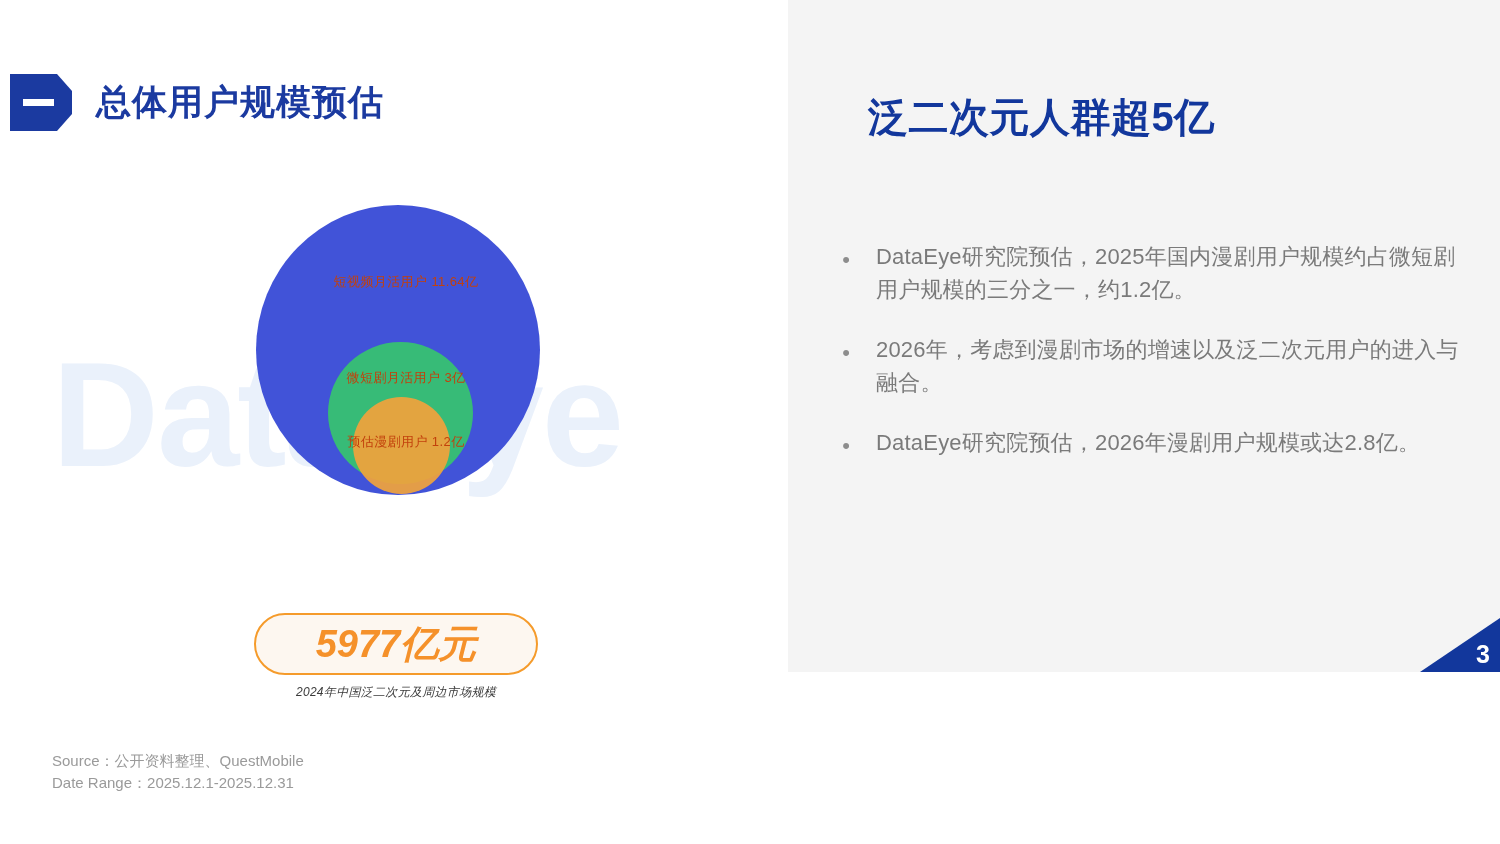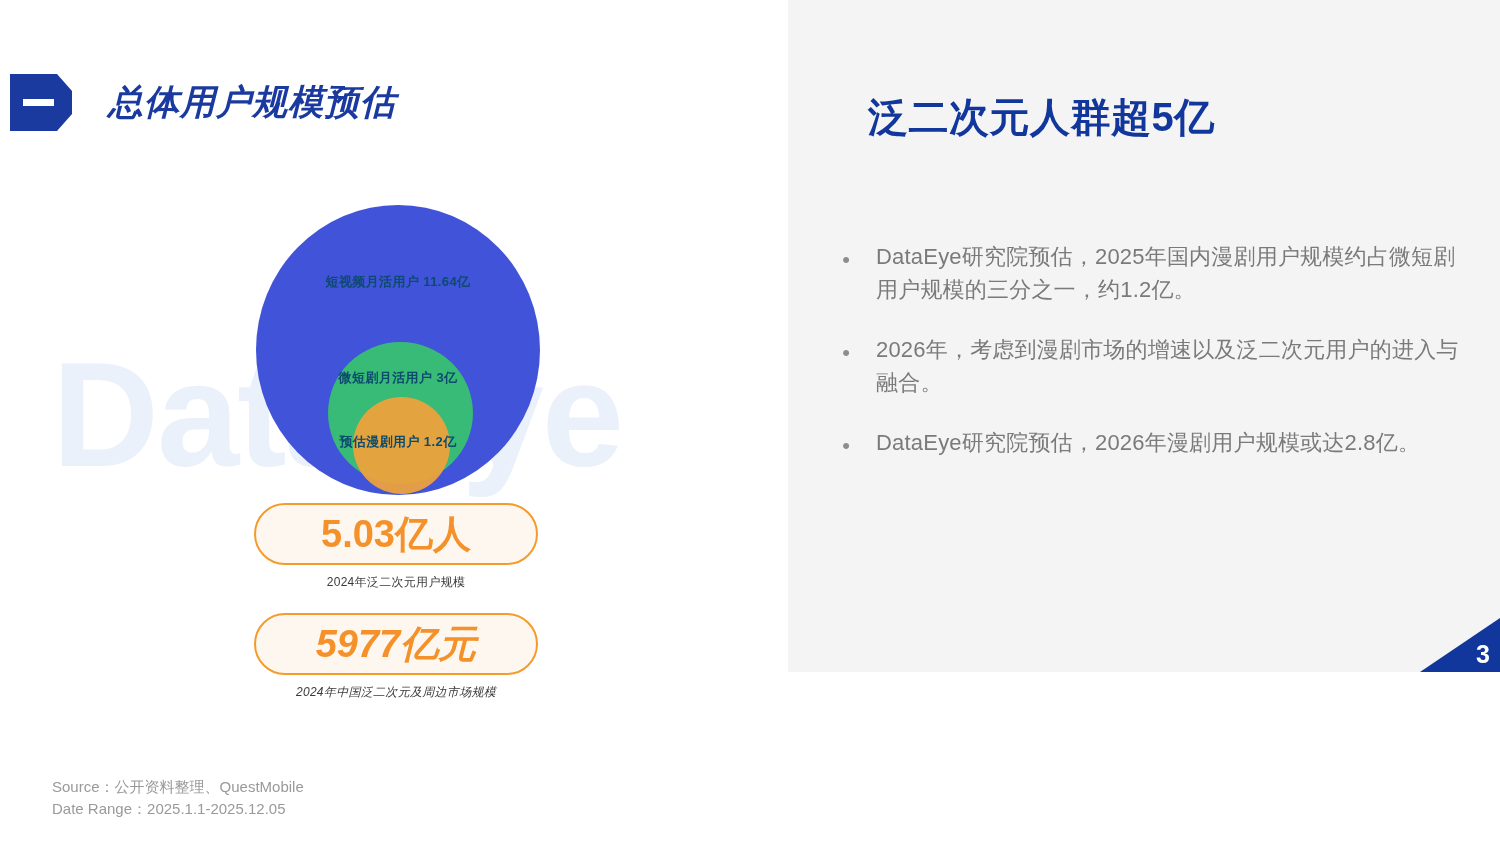--- a/index.html
+++ b/index.html
@@ -38,27 +38,26 @@
     clip-path: polygon(0 0, 47px 0, 62px 17px, 62px 40px, 47px 57px, 0 57px);
     flex: none;
   }
   #title-badge-bar {
     position: absolute;
     left: 13px; top: 25px;
     width: 31px; height: 7px;
     background: #ffffff;
   }
   #page-title {
-    margin-left: 36px;
+    margin-left: 24px;
     font-size: 35px;
     font-weight: bold;
     color: #1b3aa0;
     letter-spacing: 1px;
     white-space: nowrap;
-    font-style: italic;
   }
 
   
   #watermark {
     position: absolute;
     left: 52px; top: 330px;
     font-size: 148px;
     font-weight: bold;
     color: #eaf1fb;
     letter-spacing: -2px;
@@ -87,28 +86,28 @@
     background: #37bb77;
   }
   #circle-orange {
     left: 97px; top: 192px;
     width: 97px; height: 97px;
     background: #f0a33c;
     opacity: .93;
   }
   .venn-label {
     position: absolute;
-    color: #0c4a6e;
+    color: #c2410c;
     font-size: 13px;
-    font-weight: bold;
+    font-weight: normal;
     white-space: nowrap;
     letter-spacing: .4px;
     text-align: center;
     width: 100%;
-    left: 0;
+    left: 8px;
   }
   #label-blue   { top: 68px;  }
   #label-green  { top: 164px; }
   #label-orange { top: 228px; }
 
   
   .metric-block {
     position: absolute;
     left: 254px;
     width: 284px;
@@ -135,21 +134,21 @@
   .metric-caption {
     margin-top: 9px;
     font-size: 12px;
     color: #3a3a3a;
     letter-spacing: .3px;
   }
 
   
   #source-block {
     position: absolute;
-    left: 52px; top: 776px;
+    left: 52px; top: 750px;
     font-size: 15px;
     color: #9a9a9a;
     line-height: 1.45;
   }
   #source-block div { white-space: nowrap; }
 
   
   #right-panel {
     position: absolute;
     left: 788px; top: 0;
@@ -227,37 +226,31 @@
 
     <div id="venn">
       <div class="venn-circle" id="circle-blue"></div>
       <div class="venn-circle" id="circle-green"></div>
       <div class="venn-circle" id="circle-orange"></div>
       <div class="venn-label" id="label-blue">短视频月活用户  11.64亿</div>
       <div class="venn-label" id="label-green">微短剧月活用户  3亿</div>
       <div class="venn-label" id="label-orange">预估漫剧用户  1.2亿</div>
     </div>
 
-    <div class="metric-block" id="metric-0">
-      <div class="metric-pill">
-        <span class="metric-value">5.03亿人</span>
-      </div>
-      <div class="metric-caption">2024年泛二次元用户规模</div>
-    </div>
 
     <div class="metric-block" id="metric-1">
       <div class="metric-pill">
         <span class="metric-value">5977亿元</span>
       </div>
       <div class="metric-caption">2024年中国泛二次元及周边市场规模</div>
     </div>
 
     <div id="source-block">
       <div>Source：公开资料整理、QuestMobile</div>
-      <div>Date Range：2025.1.1-2025.12.05</div>
+      <div>Date Range：2025.12.1-2025.12.31</div>
     </div>
 
   </div>
 
   <div id="right-panel">
 
     <div id="right-heading">
       <div>泛二次元人群超5亿</div>
     </div>
 

